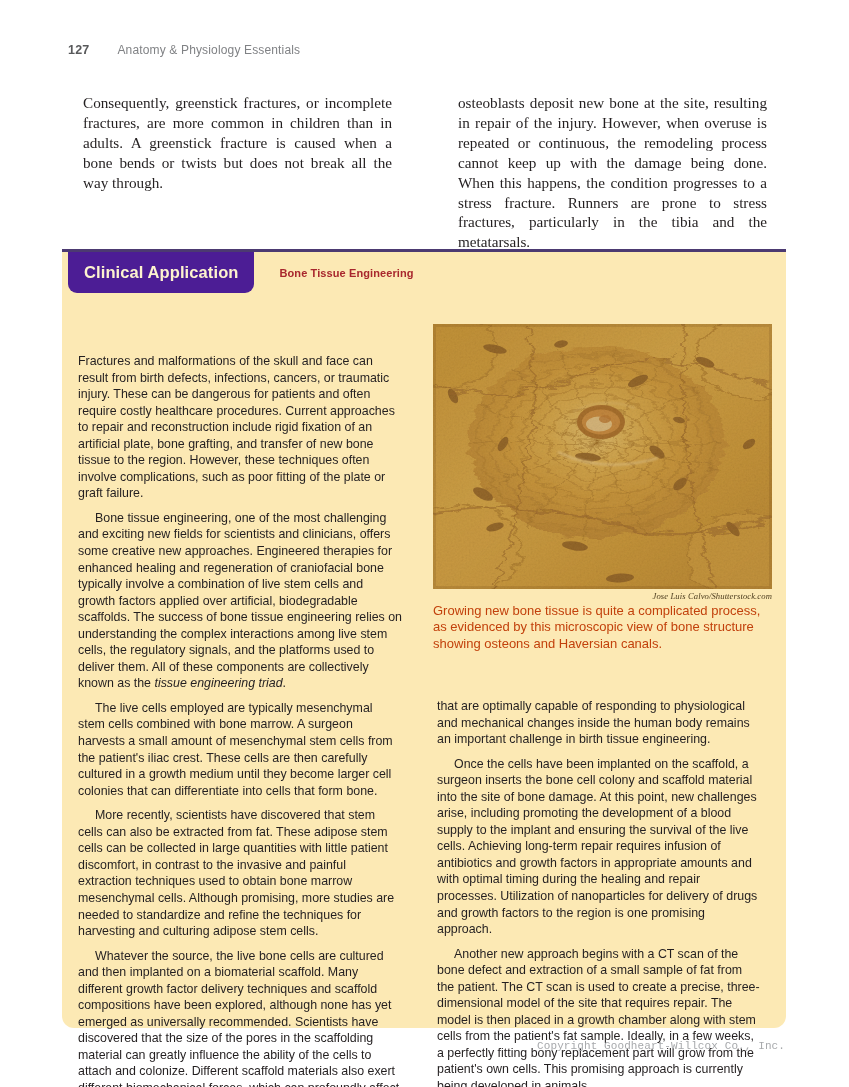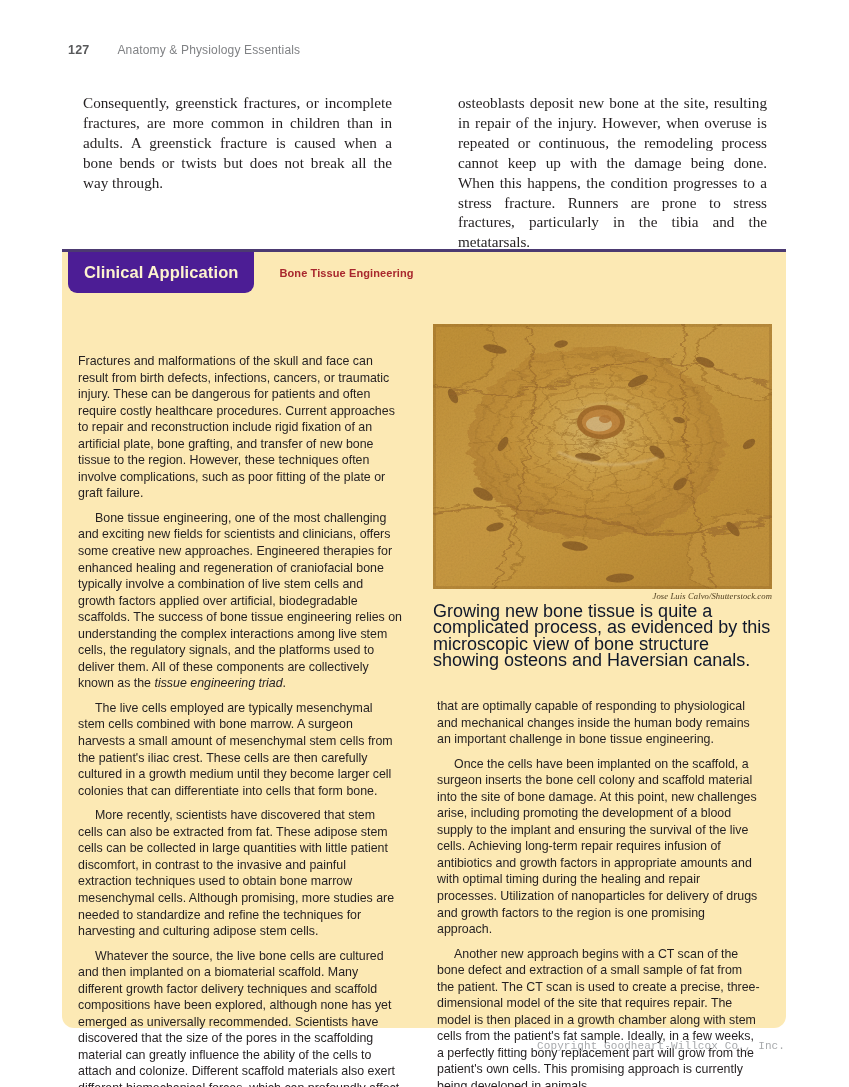--- a/index.html
+++ b/index.html
@@ -125,23 +125,23 @@
     font-family: "Liberation Serif", serif;
     font-style: italic;
     font-size: 8.6px;
     color: #4a3a1c;
     text-align: right;
     padding-top: 2px;
     letter-spacing: .1px;
   }
   .caption {
     font-family: "Liberation Sans", sans-serif;
-    font-size: 18px;
+    font-size: 13px;
     line-height: 16.4px;
-    color: #0f172a;
+    color: #c2410c;
     padding-top: 2px;
   }
 
   .fcol {
     font-family: "Liberation Sans", sans-serif;
     font-size: 12.4px;
     line-height: 16.55px;
     color: #231f20;
   }
   .fcol p { margin: 8px; }
@@ -321,21 +321,21 @@
 
     <div class="fcol col-left">
       <p>Fractures and malformations of the skull and face can result from birth defects, infections, cancers, or traumatic injury. These can be dangerous for patients and often require costly healthcare procedures. Current approaches to repair and reconstruction include rigid fixation of an artificial plate, bone grafting, and transfer of new bone tissue to the region. However, these techniques often involve complications, such as poor fitting of the plate or graft failure.</p>
       <p class="indent"><span>Bone tissue engineering, one of the most challenging and exciting new fields for scientists and clinicians, offers some creative new approaches. Engineered therapies for enhanced healing and regeneration of craniofacial bone typically involve a combination of live stem cells and growth factors applied over artificial, biodegradable scaffolds. The success of bone tissue engineering relies on understanding the complex interactions among live stem cells, the regulatory signals, and the platforms used to deliver them. All of these components are collectively known as the </span><em>tissue engineering triad</em><span>.</span></p>
       <p class="indent">The live cells employed are typically mesenchymal stem cells combined with bone marrow. A surgeon harvests a small amount of mesenchymal stem cells from the patient's iliac crest. These cells are then carefully cultured in a growth medium until they become larger cell colonies that can differentiate into cells that form bone.</p>
       <p class="indent">More recently, scientists have discovered that stem cells can also be extracted from fat. These adipose stem cells can be collected in large quantities with little patient discomfort, in contrast to the invasive and painful extraction techniques used to obtain bone marrow mesenchymal cells. Although promising, more studies are needed to standardize and refine the techniques for harvesting and culturing adipose stem cells.</p>
       <p class="indent">Whatever the source, the live bone cells are cultured and then implanted on a biomaterial scaffold. Many different growth factor delivery techniques and scaffold compositions have been explored, although none has yet emerged as universally recommended. Scientists have discovered that the size of the pores in the scaffolding material can greatly influence the ability of the cells to attach and colonize. Different scaffold materials also exert different biomechanical forces, which can profoundly affect bone cell development. Identifying biomaterials</p>
     </div>
 
     <div class="fcol col-right-lower">
-      <p>that are optimally capable of responding to physiological and mechanical changes inside the human body remains an important challenge in bone tissue engineering.</p>
+      <p>that are optimally capable of responding to physiological and mechanical changes inside the human body remains an important challenge in birth tissue engineering.</p>
       <p class="indent">Once the cells have been implanted on the scaffold, a surgeon inserts the bone cell colony and scaffold material into the site of bone damage. At this point, new challenges arise, including promoting the development of a blood supply to the implant and ensuring the survival of the live cells. Achieving long-term repair requires infusion of antibiotics and growth factors in appropriate amounts and with optimal timing during the healing and repair processes. Utilization of nanoparticles for delivery of drugs and growth factors to the region is one promising approach.</p>
       <p class="indent">Another new approach begins with a CT scan of the bone defect and extraction of a small sample of fat from the patient. The CT scan is used to create a precise, three-dimensional model of the site that requires repair. The model is then placed in a growth chamber along with stem cells from the patient's fat sample. Ideally, in a few weeks, a perfectly fitting bony replacement part will grow from the patient's own cells. This promising approach is currently being developed in animals.</p>
     </div>
 
   </div>
 </div>
 
 <div class="footer">Copyright Goodheart-Willcox Co., Inc.</div>
 
 </body></html>

